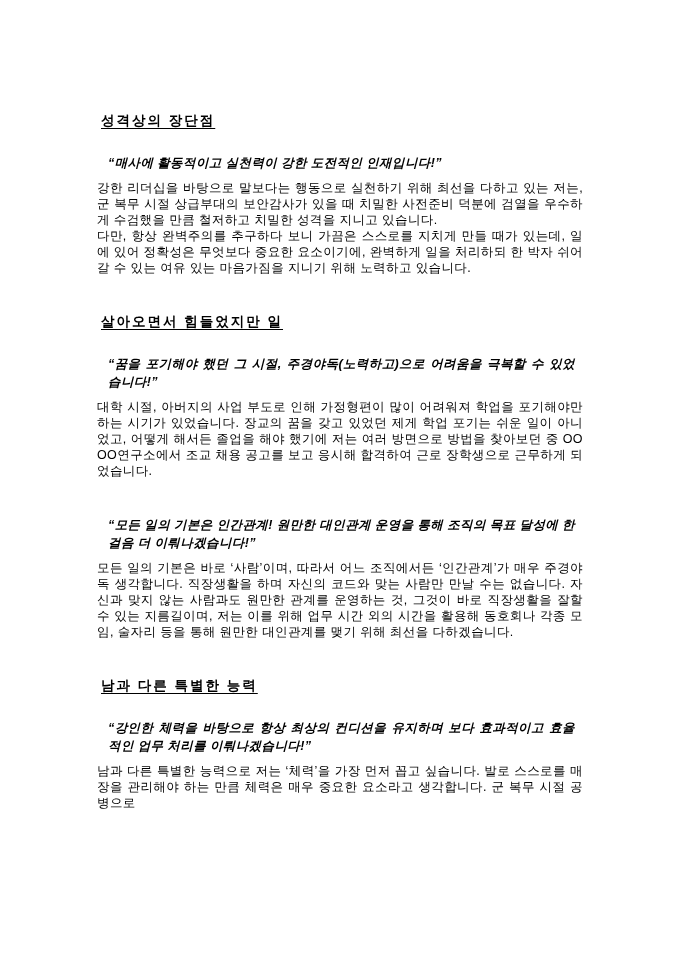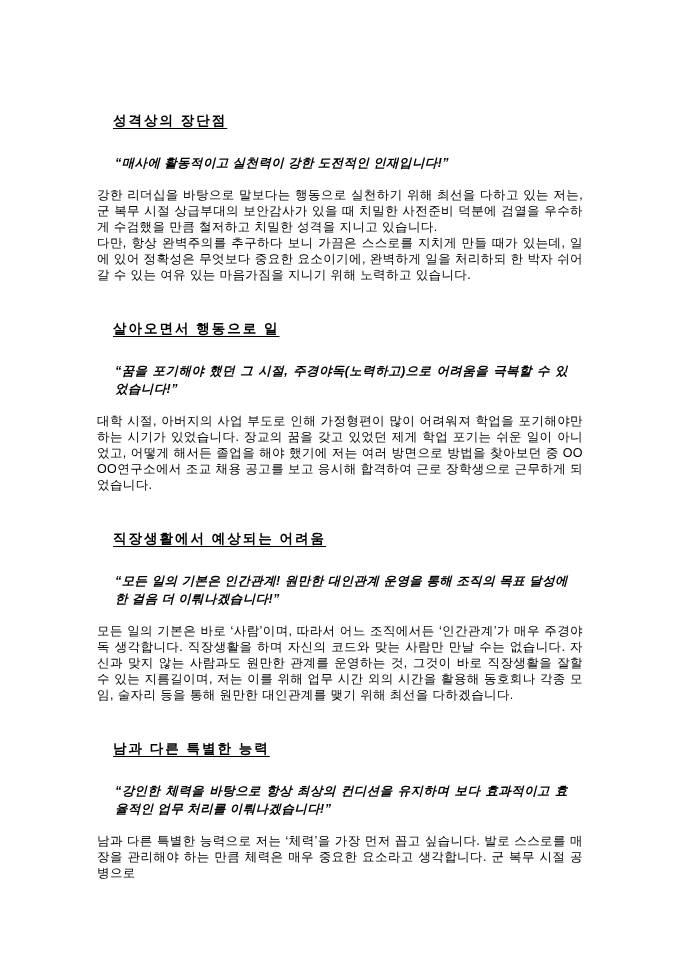--- a/index.html
+++ b/index.html
@@ -18,30 +18,30 @@
     font-family: "Liberation Sans", "DejaVu Sans", sans-serif;
     color: #000000;
   }
   .doc-section { margin: 0; }
   .doc-section + .doc-section { margin-top: 37px; }
   .section-heading {
     font-size: 13.5px;
     line-height: 17px;
     font-weight: bold;
     letter-spacing: 2px;
-    margin: 0 0 25px 16px;
+    margin: 0 0 25px 4px;
     text-decoration: underline;
     text-underline-offset: 3px;
   }
   .section-quote {
     font-size: 12.5px;
     line-height: 18px;
     font-weight: bold;
     font-style: italic;
-    margin: 15px;
+    margin: 8px;
     padding-left: 3px;
     letter-spacing: 0.4px;
     text-align: justify;
     word-break: break-all;
   }
   .section-paragraph {
     font-size: 12.5px;
     line-height: 16px;
     margin: 0;
     letter-spacing: 0.4px;
@@ -55,27 +55,26 @@
 <div class="doc-page">
 
   <section class="doc-section">
     <h2 class="section-heading">성격상의 장단점</h2>
     <p class="section-quote">“매사에 활동적이고 실천력이 강한 도전적인 인재입니다!”</p>
     <p class="section-paragraph">강한 리더십을 바탕으로 말보다는 행동으로 실천하기 위해 최선을 다하고 있는 저는, 군 복무 시절 상급부대의 보안감사가 있을 때 치밀한 사전준비 덕분에 검열을 우수하게 수검했을 만큼 철저하고 치밀한 성격을 지니고 있습니다.</p>
     <p class="section-paragraph">다만, 항상 완벽주의를 추구하다 보니 가끔은 스스로를 지치게 만들 때가 있는데, 일에 있어 정확성은 무엇보다 중요한 요소이기에, 완벽하게 일을 처리하되 한 박자 쉬어갈 수 있는 여유 있는 마음가짐을 지니기 위해 노력하고 있습니다.</p>
   </section>
 
   <section class="doc-section">
-    <h2 class="section-heading">살아오면서 행동으로 일</h2>
+    <h2 class="section-heading">살아오면서 힘들었지만 일</h2>
     <p class="section-quote">“꿈을 포기해야 했던 그 시절, 주경야독(노력하고)으로 어려움을 극복할 수 있었습니다!”</p>
     <p class="section-paragraph">대학 시절, 아버지의 사업 부도로 인해 가정형편이 많이 어려워져 학업을 포기해야만 하는 시기가 있었습니다. 장교의 꿈을 갖고 있었던 제게 학업 포기는 쉬운 일이 아니었고, 어떻게 해서든 졸업을 해야 했기에 저는 여러 방면으로 방법을 찾아보던 중 OOOO연구소에서 조교 채용 공고를 보고 응시해 합격하여 근로 장학생으로 근무하게 되었습니다.</p>
   </section>
 
   <section class="doc-section">
-    <h2 class="section-heading">직장생활에서 예상되는 어려움</h2>
     <p class="section-quote">“모든 일의 기본은 인간관계! 원만한 대인관계 운영을 통해 조직의 목표 달성에 한 걸음 더 이뤄나겠습니다!”</p>
     <p class="section-paragraph">모든 일의 기본은 바로 ‘사람’이며, 따라서 어느 조직에서든 ‘인간관계’가 매우 주경야독 생각합니다. 직장생활을 하며 자신의 코드와 맞는 사람만 만날 수는 없습니다. 자신과 맞지 않는 사람과도 원만한 관계를 운영하는 것, 그것이 바로 직장생활을 잘할 수 있는 지름길이며, 저는 이를 위해 업무 시간 외의 시간을 활용해 동호회나 각종 모임, 술자리 등을 통해 원만한 대인관계를 맺기 위해 최선을 다하겠습니다.</p>
   </section>
 
   <section class="doc-section">
     <h2 class="section-heading">남과 다른 특별한 능력</h2>
     <p class="section-quote">“강인한 체력을 바탕으로 항상 최상의 컨디션을 유지하며 보다 효과적이고 효율적인 업무 처리를 이뤄나겠습니다!”</p>
     <p class="section-paragraph">남과 다른 특별한 능력으로 저는 ‘체력’을 가장 먼저 꼽고 싶습니다. 발로 스스로를 매장을 관리해야 하는 만큼 체력은 매우 중요한 요소라고 생각합니다. 군 복무 시절 공병으로</p>
   </section>
 

